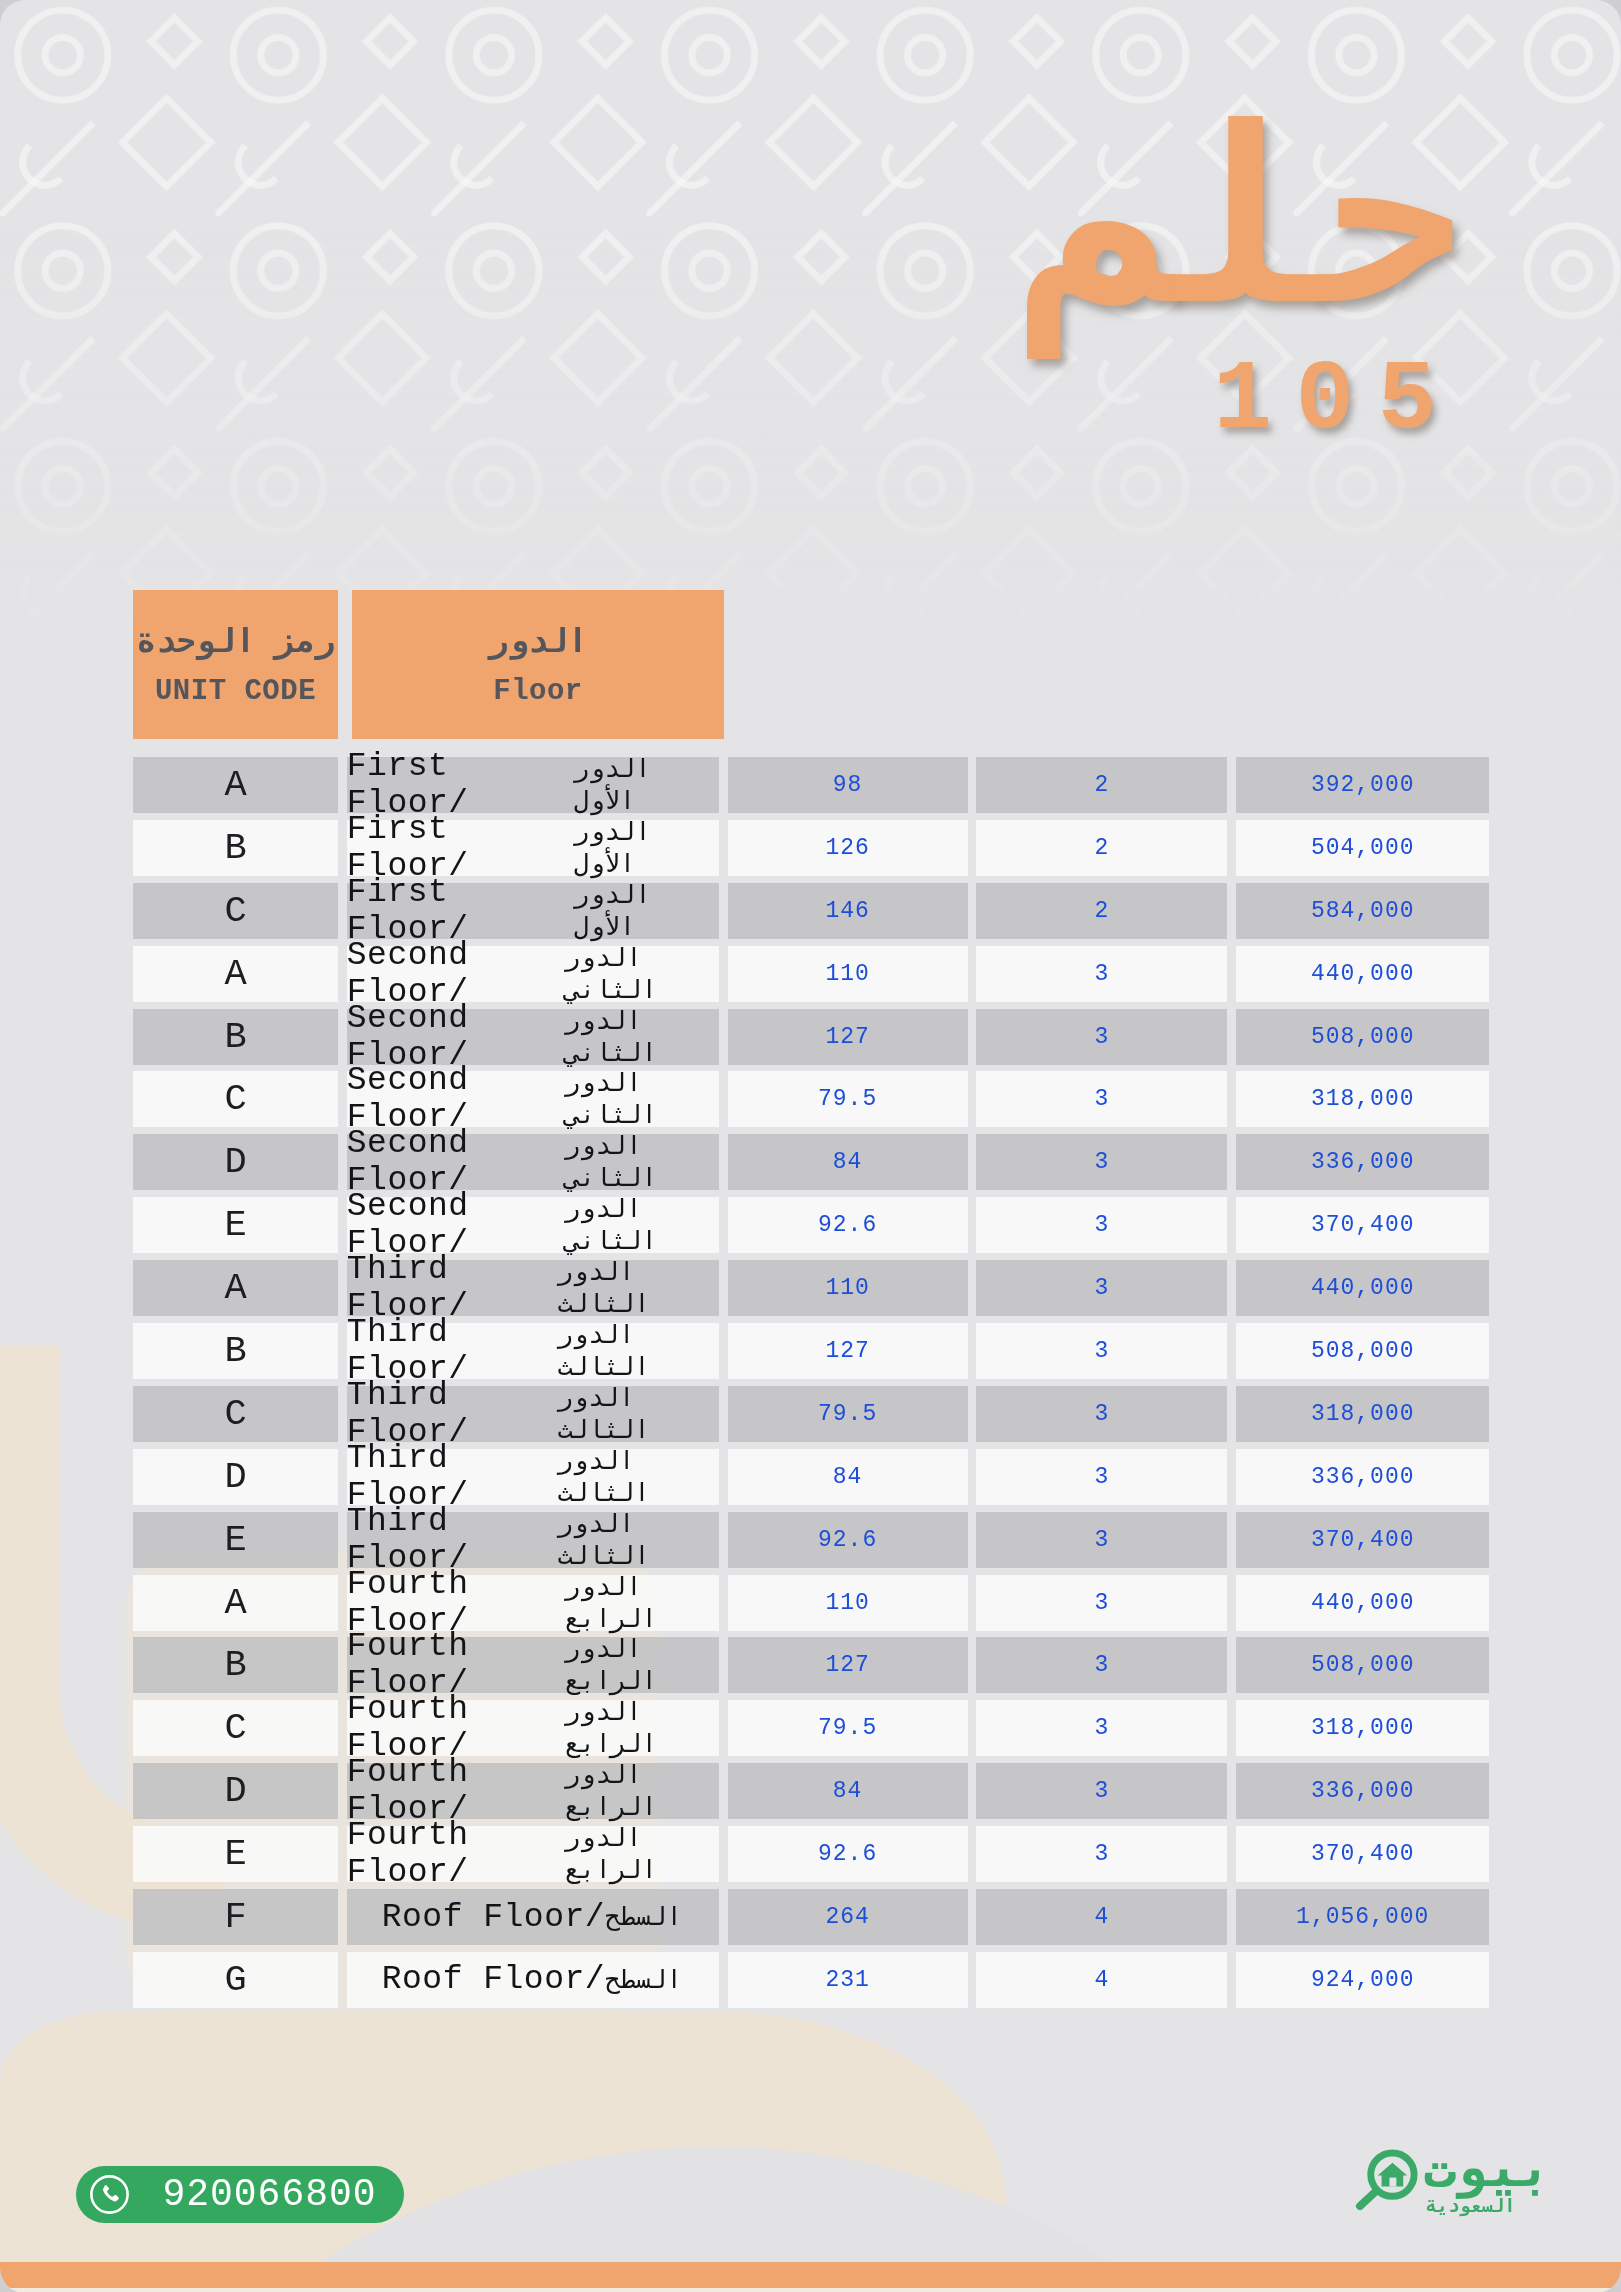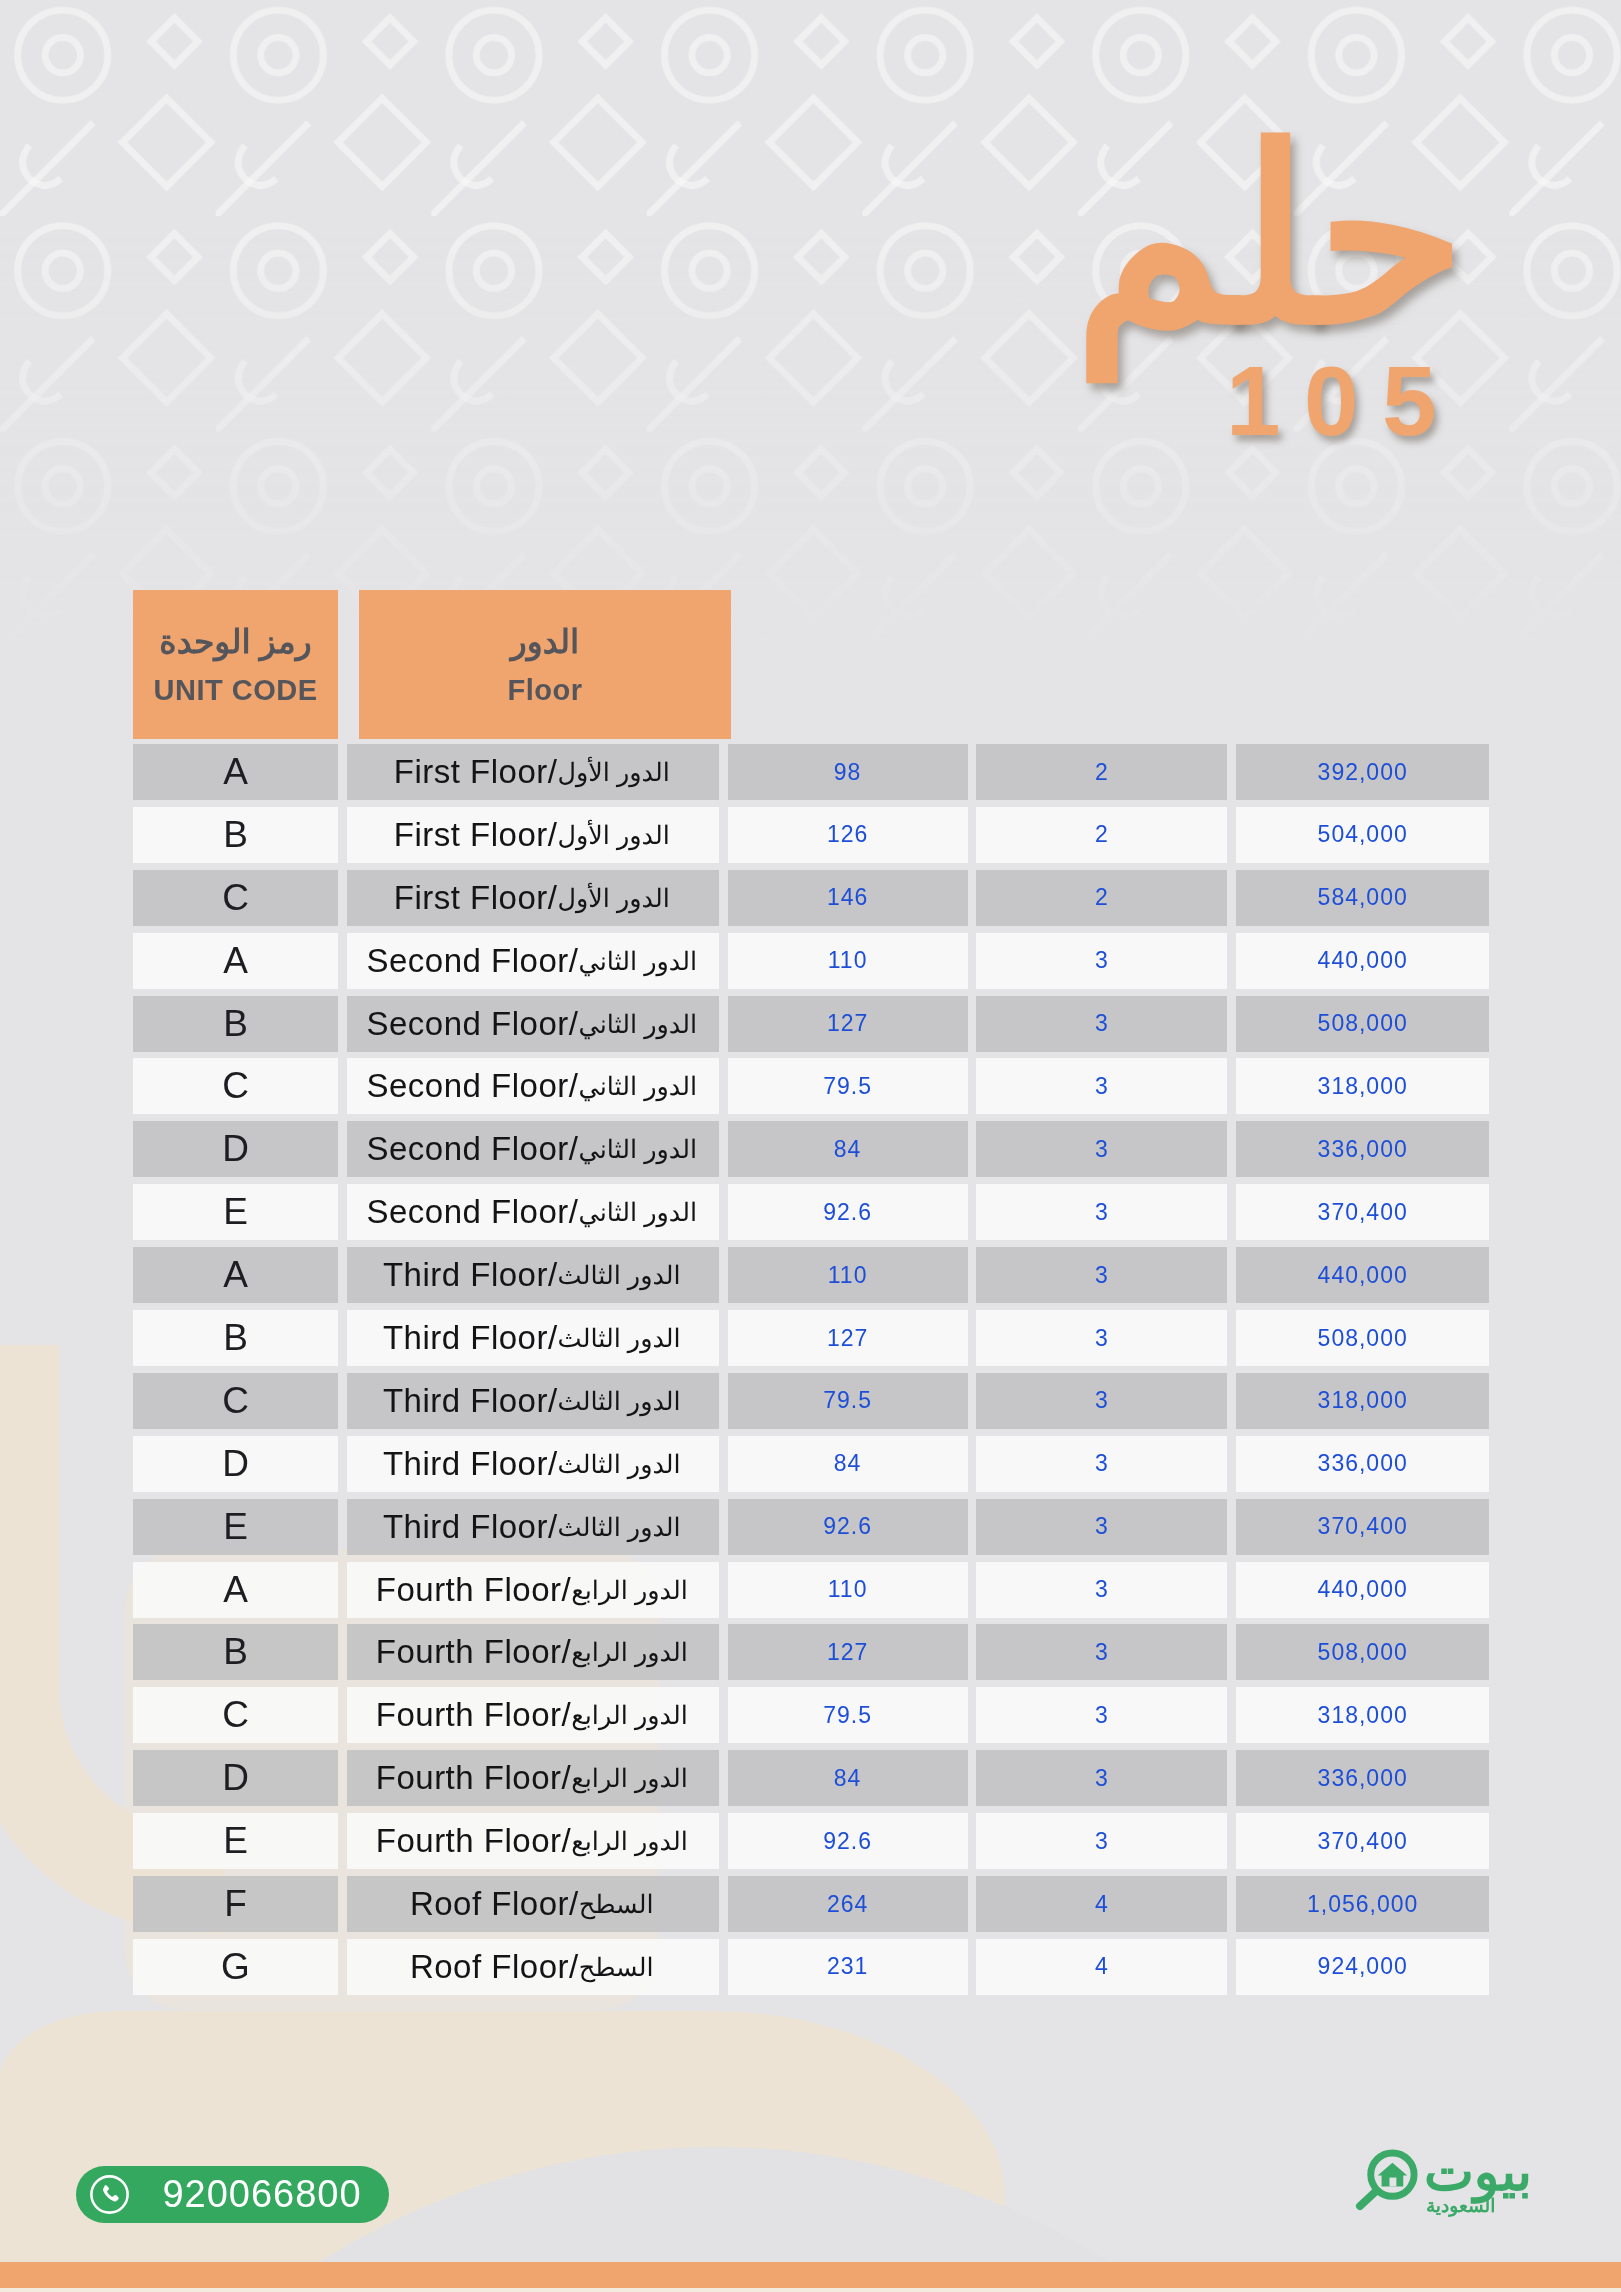--- a/index.html
+++ b/index.html
@@ -1,18 +1,19 @@
 <!DOCTYPE html>
 <html lang="ar"><head>
 <meta charset="utf-8">
 <style>
   html,body{margin:0;padding:0;background:#cfcfd2;}
   .page{
     position:relative;width:1621px;height:2293px;background:#E4E4E6;overflow:hidden;
-    font-family:Liberation Sans, sans-serif;
+    font-family:Liberation Mono, monospace;
+    border-radius:25px;
   }
   
   .pattern-wrap{position:absolute;top:0;left:0;width:1621px;height:667px;opacity:.8;}
   .pattern-fade{position:absolute;top:0;left:0;width:1621px;height:667px;
     background:linear-gradient(180deg,rgba(228,228,230,0) 35%,#E4E4E6 97%);}
   
   .wm-left{position:absolute;left:-41px;top:1345px;width:265px;height:588px;
     border-left:100px solid #ECE3D5;border-bottom:100px solid #ECE3D5;
     border-bottom-left-radius:245px;box-sizing:border-box;}
   .wm-mid{position:absolute;left:125px;top:1549px;width:534px;height:461px;
@@ -22,21 +23,21 @@
   .wm-ring{position:absolute;left:-19.6px;top:2147px;width:1470px;height:1470px;
     border-radius:50%;border:162px solid #E2E2E4;box-sizing:border-box;}
   
   .logo{position:absolute;top:125px;right:155px;text-align:right;color:#F0A56E;}
   .logo-ar{font-size:243px;line-height:.92;font-weight:bold;
     text-shadow:4.9px 6.9px 8.8px rgba(105,95,85,.5);}
   .logo-num{font-size:98px;font-weight:bold;letter-spacing:23.5px;margin-top:-3.9px;
     padding-right:5.9px;text-shadow:3.9px 5.9px 7.8px rgba(105,95,85,.5);}
   
   .table{position:absolute;left:133px;top:590px;width:1357px;}
-  .thead{display:flex;gap:21px;height:149px;margin-bottom:5px;}
+  .thead{display:flex;gap:14px;height:149px;margin-bottom:18px;}
   .hcell{background:#F0A46E;color:#55565C;display:flex;flex-direction:column;
     align-items:center;justify-content:center;gap:12.7px;flex:none;}
   .h-ar{font-size:33px;font-weight:bold;}
   .h-en{font-size:29px;font-weight:bold;letter-spacing:0.5px;}
   .w1{width:205px}.w2{width:372px}.w3{width:240px}.w4{width:251px}.w5{width:253px}
   .trow{display:flex;gap:8.8px;height:56px;margin-bottom:6.9px;}
   .trow .cell{display:flex;align-items:center;justify-content:center;flex:none;}
   .trow.odd  .cell{background:rgba(194,194,196,.88);}
   .trow.even .cell{background:rgba(249,249,250,.9);}
   .cell.c1{font-size:37px;color:#1E1E22;}

